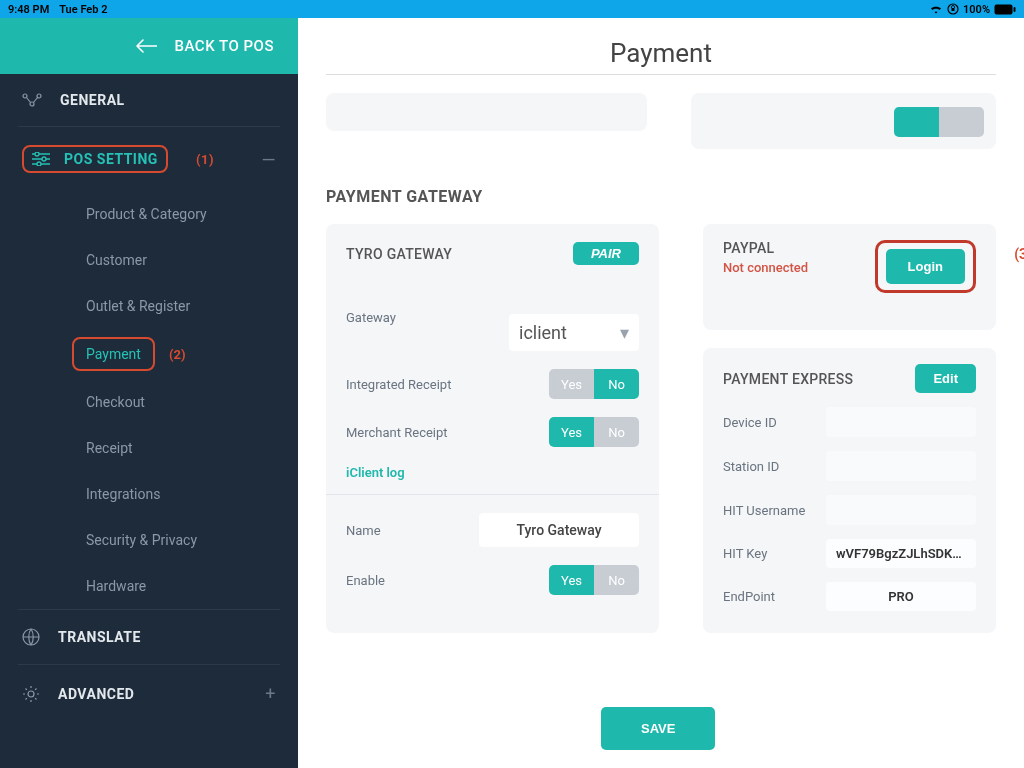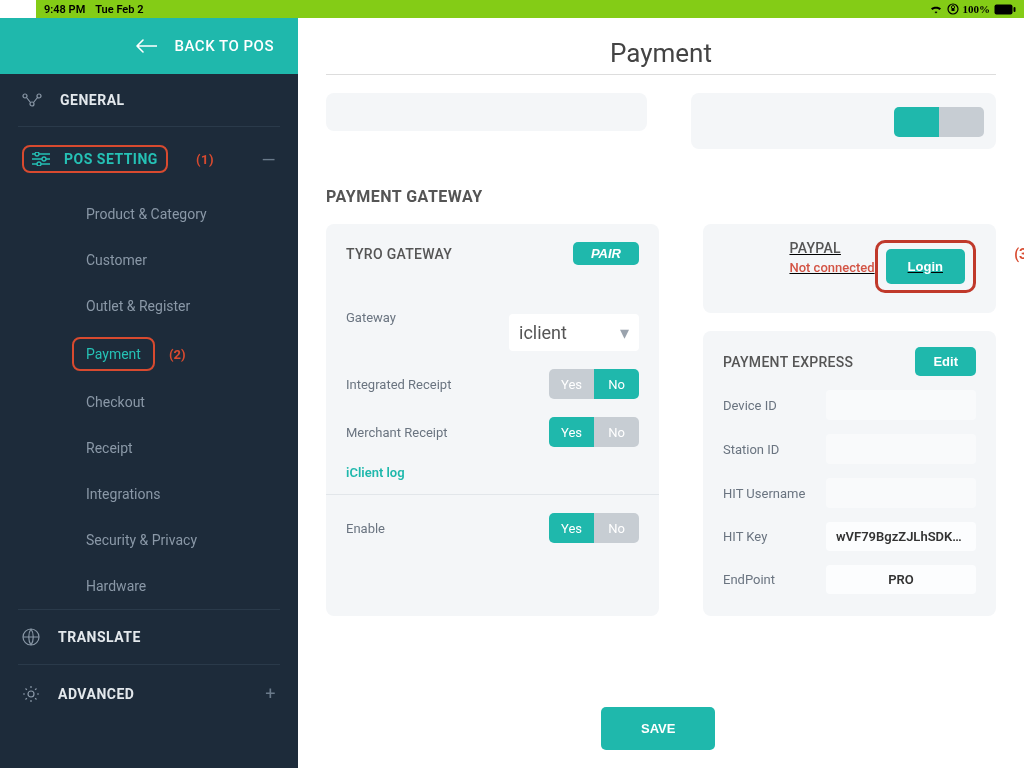--- a/index.html
+++ b/index.html
@@ -8,31 +8,30 @@
     background: #fff;
     width: 1024px;
     height: 768px;
     overflow: hidden;
     display: flex;
     flex-direction: column;
   }
   
   .status-bar {
     height: 18px;
-    background: #84cc16;
+    background: #0ea5e9;
     display: flex;
     justify-content: space-between;
     align-items: center;
     padding: 0 8px;
     font-size: 11px;
     font-weight: 600;
     color: #000;
-    margin-left: 36px;
-  }
-  .status-right { display: flex; align-items: center; gap: 4px; font-family: Liberation Serif, serif; }
+  }
+  .status-right { display: flex; align-items: center; gap: 4px; }
   .status-right svg { display: block; }
   .app-body { display: flex; flex: 1; overflow: hidden; }
   
   .sidebar {
     width: 298px;
     background: #1d2b3a;
     display: flex;
     flex-direction: column;
     color: #fff;
     overflow: hidden;
@@ -140,21 +139,21 @@
   .readonly.empty { background:#f9fafb; height:30px; }
   .save-bar { position:absolute; bottom:18px; left: calc(298px + (726px/2) - 60px); }
   .btn-save { padding: 14px 40px; font-size:13px; font-weight:700; }
   .icon-svg { flex-shrink:0; }
   .annot3 { color:#d84a2f; font-size:14px; font-weight:700; margin-left:10px; }
   .ghost-right-card {
     background:#f4f6f8; border-radius:8px; padding: 6px 12px 12px; flex:1;
     display:flex; justify-content:flex-end; align-items:flex-end;
   }
   .paypal-card { padding: 16px 20px 20px; }
-  .paypal-row { display:flex; justify-content:flex-end; align-items:flex-start;text-decoration:underline; }
+  .paypal-row { display:flex; justify-content:space-between; align-items:flex-start; }
   .express-card { padding: 16px 20px 8px; }
   .express-field { display:flex; align-items:center; justify-content:space-between; margin: 14px 0; }
   .express-field .readonly { width: 150px; }
   .right-col { display:flex; flex-direction:column; }
 </style>
 </head>
 <body>
 
 <div class="status-bar">
   <div style="display:flex; gap:10px;">
@@ -295,20 +294,24 @@
             <div class="field-label">Merchant Receipt</div>
             <div class="toggle">
               <span class="tg-on">Yes</span>
               <span class="tg-off">No</span>
             </div>
           </div>
 
           <div class="link">iClient log</div>
           <div class="card-div"></div>
 
+          <div class="field-row">
+            <div class="field-label">Name</div>
+            <div class="text-input">Tyro Gateway</div>
+          </div>
 
           <div class="field-row" style="margin-bottom:20px;">
             <div class="field-label">Enable</div>
             <div class="toggle">
               <span class="tg-on">Yes</span>
               <span class="tg-off">No</span>
             </div>
           </div>
         </div>
 

